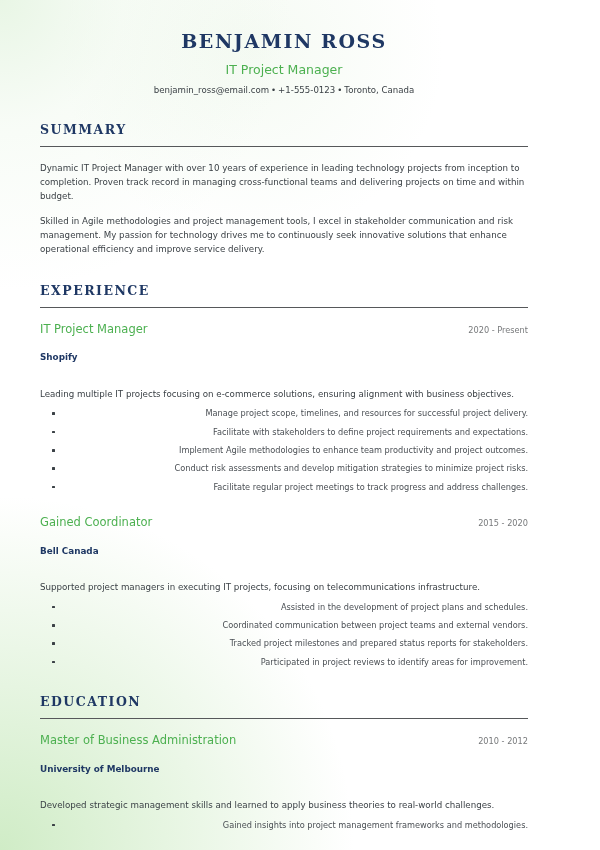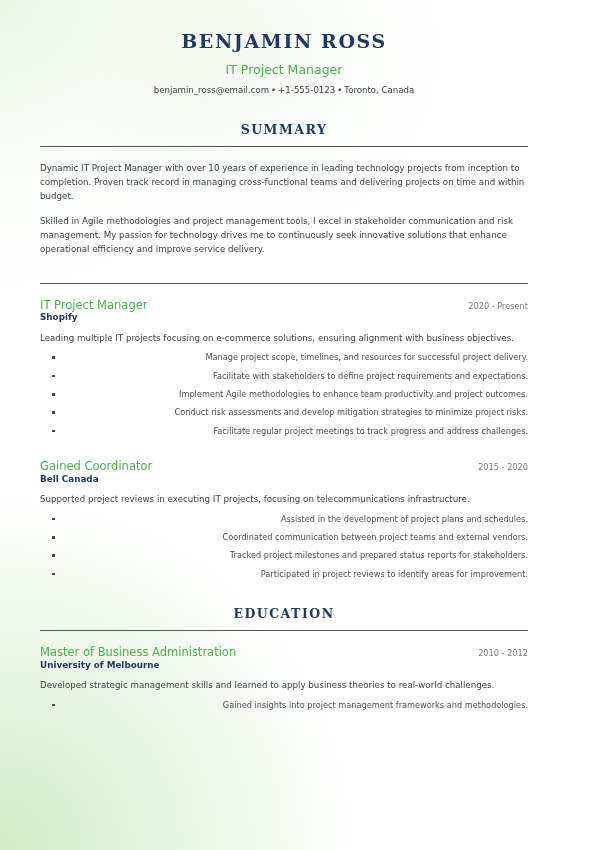--- a/index.html
+++ b/index.html
@@ -59,21 +59,21 @@
   .contact-sep { padding: 0 2px; }
 
   
   .section { margin-top: 26px; }
   .section-title {
     font-family: "DejaVu Serif", serif;
     font-weight: bold;
     font-size: 12.5px;
     letter-spacing: 1.5px;
     color: #1f3864;
-    text-align: center;
+    text-align: left;
     margin: 0 0 9px 0;
   }
   .rule {
     border: 0;
     border-top: 1px solid #56585a;
     margin: 0 0 14px 0;
   }
 
   .para {
     font-size: 8.7px;
@@ -99,28 +99,28 @@
   .entry-date {
     font-size: 8.2px;
     color: #77797b;
     white-space: nowrap;
     line-height: 1.3;
   }
   .entry-org {
     font-size: 8.8px;
     font-weight: bold;
     color: #1f3864;
-    margin-top: 0;
+    margin-top: 16px;
     line-height: 1.3;
   }
   .entry-desc {
     font-size: 8.7px;
     color: #3b4146;
     line-height: 1.55;
-    margin-top: 8px;
+    margin-top: 24px;
   }
   .bullets {
     list-style: none;
     margin: 3px 0 0 0;
     padding: 0;
   }
   .bullets li {
     position: relative;
     font-size: 8.2px;
     color: #4a4f54;
@@ -156,20 +156,21 @@
   </div>
 
   <div class="section">
     <h2 class="section-title">SUMMARY</h2>
     <hr class="rule">
     <p class="para">Dynamic IT Project Manager with over 10 years of experience in leading technology projects from inception to completion. Proven track record in managing cross-functional teams and delivering projects on time and within budget.</p>
     <p class="para">Skilled in Agile methodologies and project management tools, I excel in stakeholder communication and risk management. My passion for technology drives me to continuously seek innovative solutions that enhance operational efficiency and improve service delivery.</p>
   </div>
 
   <div class="section">
+    <h2 class="section-title">EXPERIENCE</h2>
     <hr class="rule">
 
     <div class="entry">
       <div class="entry-head">
         <div class="entry-role">IT Project Manager</div>
         <div class="entry-date">2020 - Present</div>
       </div>
       <div class="entry-org">Shopify</div>
       <div class="entry-desc">Leading multiple IT projects focusing on e-commerce solutions, ensuring alignment with business objectives.</div>
       <ul class="bullets">
@@ -180,21 +181,21 @@
         <li>Facilitate regular project meetings to track progress and address challenges.</li>
       </ul>
     </div>
 
     <div class="entry">
       <div class="entry-head">
         <div class="entry-role">Gained Coordinator</div>
         <div class="entry-date">2015 - 2020</div>
       </div>
       <div class="entry-org">Bell Canada</div>
-      <div class="entry-desc">Supported project reviews in executing IT projects, focusing on telecommunications infrastructure.</div>
+      <div class="entry-desc">Supported project managers in executing IT projects, focusing on telecommunications infrastructure.</div>
       <ul class="bullets">
         <li>Assisted in the development of project plans and schedules.</li>
         <li>Coordinated communication between project teams and external vendors.</li>
         <li>Tracked project milestones and prepared status reports for stakeholders.</li>
         <li>Participated in project reviews to identify areas for improvement.</li>
       </ul>
     </div>
   </div>
 
   <div class="section">

